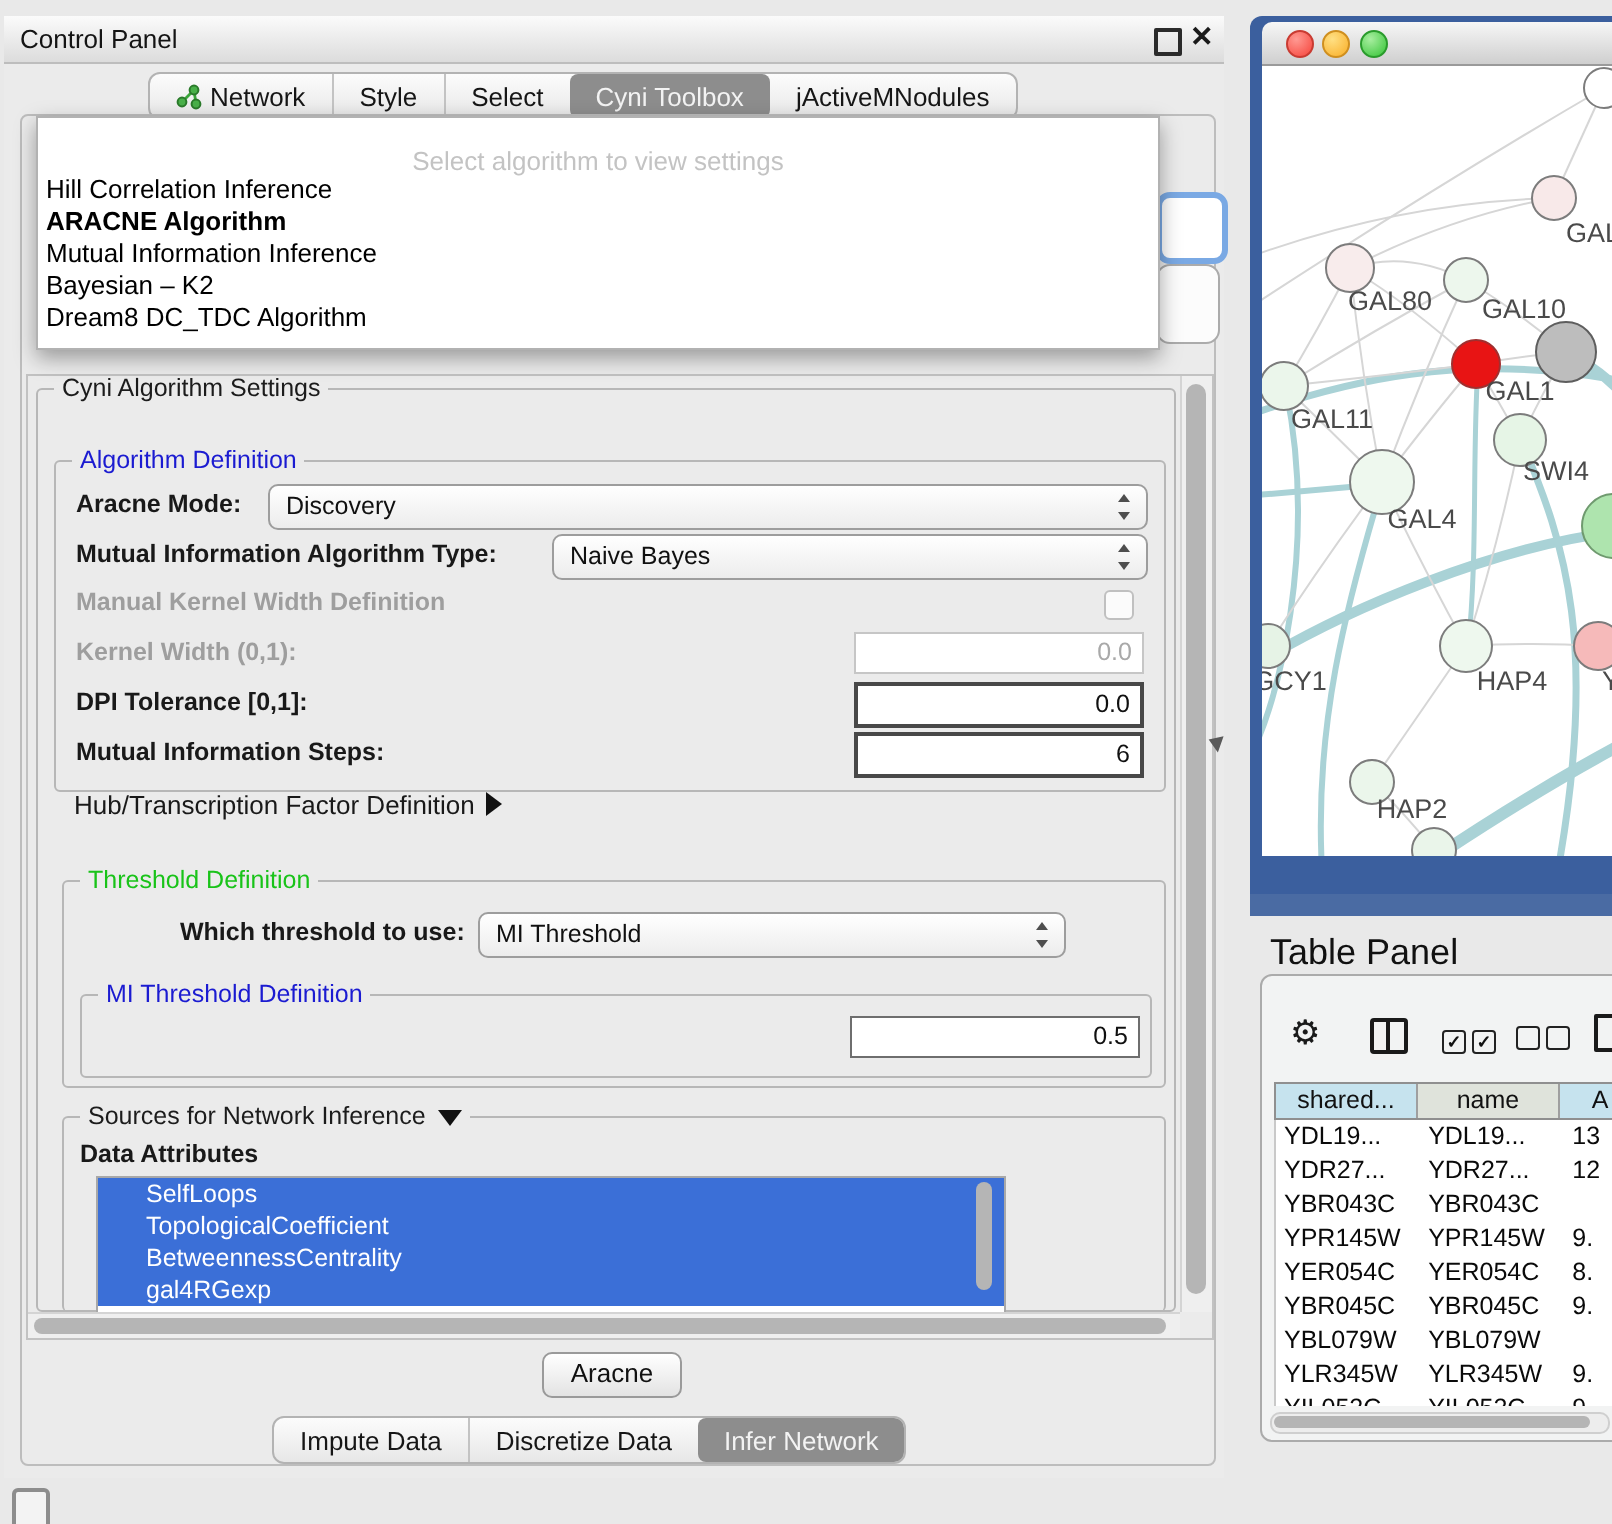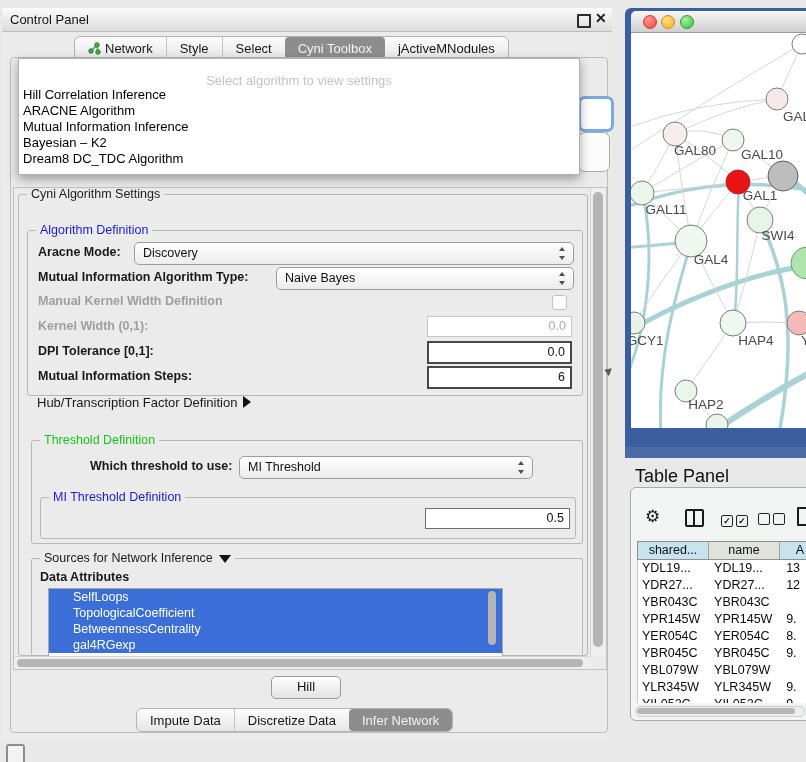--- a/index.html
+++ b/index.html
@@ -29,21 +29,21 @@
 
   
   .sliver1{left:567px;top:38px;width:30px;height:30px;border:3px solid #7aa9e4;border-radius:7px;background:#fff;}
   .sliver2{left:567px;top:74px;width:30px;height:38px;border:1px solid #ababab;border-radius:7px;background:#fcfcfc;}
 
   
   #algo-popup{left:7px;top:0;width:560px;height:115px;background:#fff;border:1px solid #b2b2b2;
               box-shadow:0 4px 10px rgba(0,0,0,0.35);z-index:40;}
   #algo-placeholder{width:100%;text-align:center;color:#c3c3c3;font-size:13px;padding-top:14px;height:14px;}
   .opt{height:16px;line-height:16px;padding-left:4px;font-size:13px;color:#000;white-space:nowrap;}
-  .opt.sel{font-weight:normal;}
+  .opt.sel{font-weight:bold;}
 
   
   #scrollpane{left:2px;top:129px;width:592px;height:481px;border:1px solid #c2c2c2;background:#ebebeb;overflow:hidden;}
   .vtrack{position:absolute;background:#efefef;border-left:1px solid #d4d4d4;}
   .htrack{position:absolute;background:#efefef;border-top:1px solid #d4d4d4;}
   .thumb{position:absolute;background:#b5b5b5;border-radius:6px;}
 
   .groupbox{position:absolute;border:1px solid #b7b7b7;border-radius:3px;}
   .gb-label{position:absolute;top:-8px;left:8px;background:#ebebeb;padding:0 4px;font-size:12.5px;color:#1c1c1c;white-space:nowrap;}
   .gb-label.blue{color:#1b1bd1;}
@@ -228,21 +228,21 @@
         </div>
 
         <div class="vtrack" style="left:576px;top:0;width:15px;height:468px;">
           <div class="thumb" style="left:2px;top:4px;width:10px;height:455px;"></div>
         </div>
         <div class="htrack" style="left:0;top:468px;width:576px;height:12px;">
           <div class="thumb" style="left:3px;top:2px;width:566px;height:8px;"></div>
         </div>
       </div>
 
-      <div class="pushbtn" style="left:260px;top:618px;width:68px;height:21px;">Hill</div>
+      <div class="pushbtn" style="left:260px;top:618px;width:68px;height:21px;">Aracne</div>
 
       <div class="abs tabstrip" id="bottom-tabs">
         <div class="seg">
             <span>Impute Data</span>
           </div>
         <div class="seg">
             <span>Discretize Data</span>
           </div>
         <div class="seg sel">
             <span>Infer Network</span>

